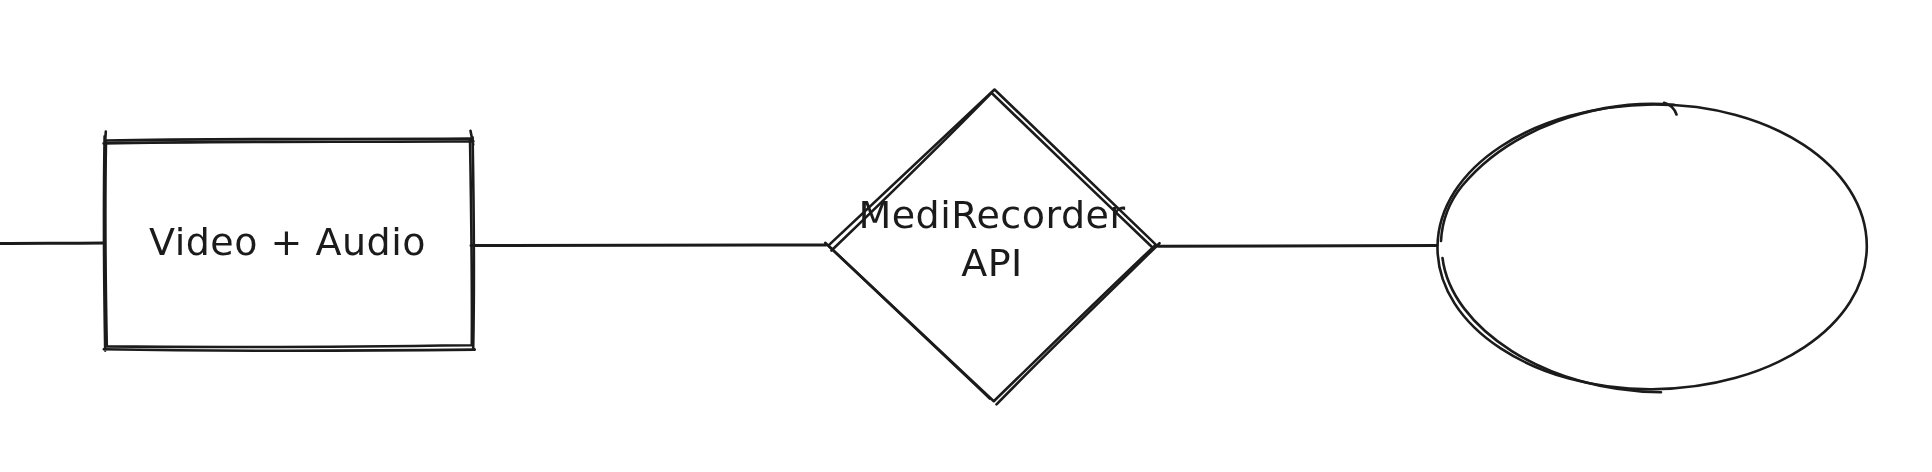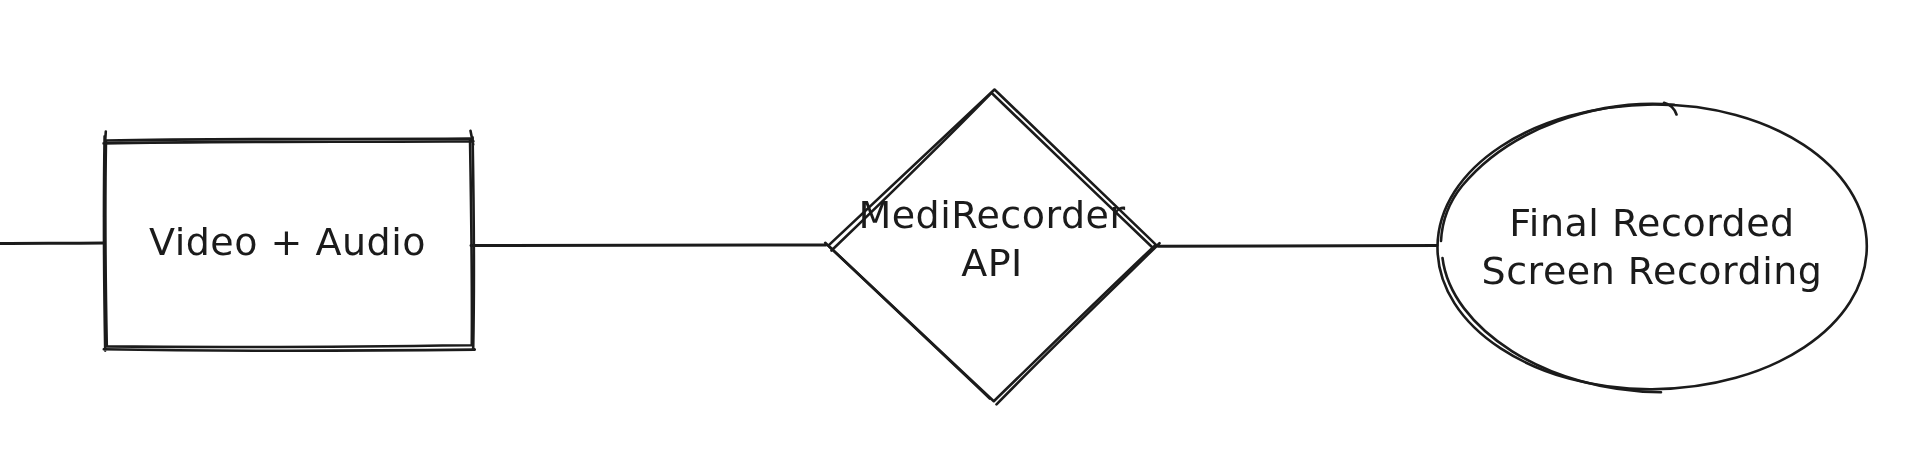--- a/index.html
+++ b/index.html
@@ -100,18 +100,14 @@
 
   <div class="node-label label-rect">
     <div>Video + Audio</div>
   </div>
 
   <div class="node-label label-diamond">
     <div>MediRecorder</div>
     <div>API</div>
   </div>
 
-  <div class="node-label label-ellipse">
-    <div>Final Recorded</div>
-    <div>Screen Recording</div>
-  </div>
 
 </div>
 
 </body></html>

